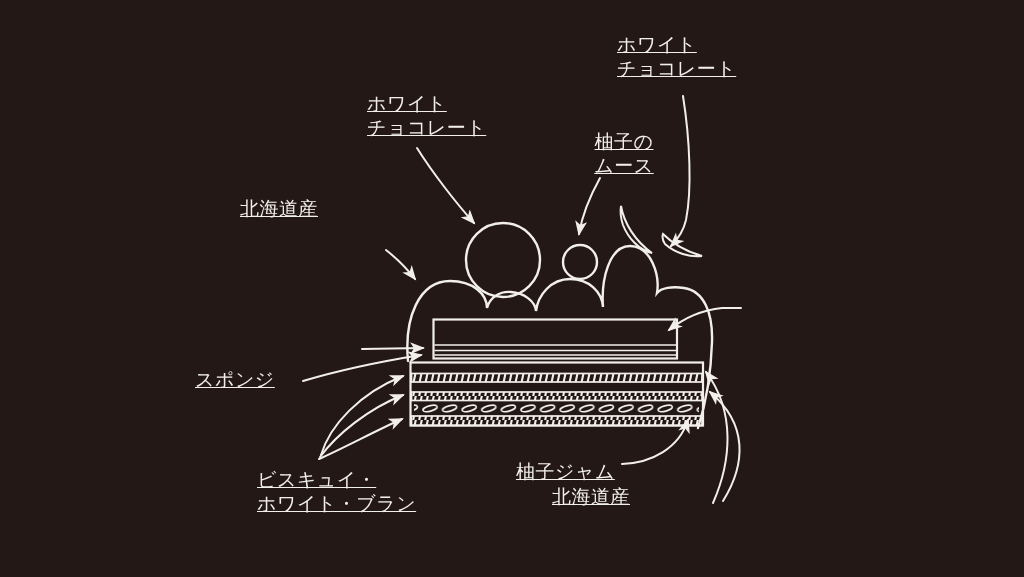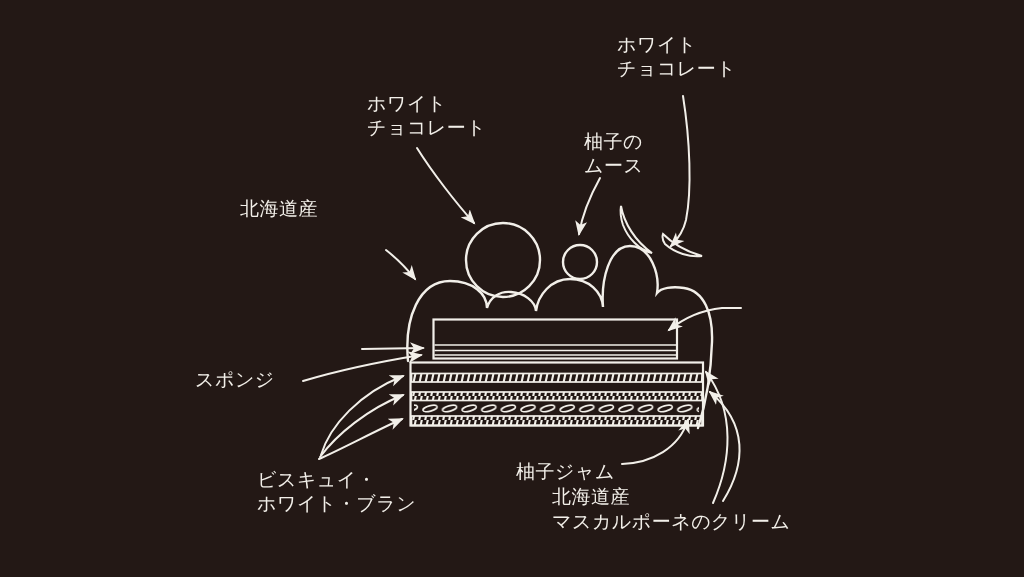--- a/index.html
+++ b/index.html
@@ -2,24 +2,24 @@
 <html><head>
 <meta charset="utf-8">
 <style>
   :root{ --bg:#231815; --fg:#f2efe9; }
   html,body{margin:0;padding:0;background:var(--bg);}
   #stage{position:relative;width:1024px;height:577px;background:var(--bg);overflow:hidden;
          font-family:"Liberation Sans",sans-serif;}
   #art{position:absolute;left:0;top:0;}
   .lbl{position:absolute;color:var(--fg);font-size:19px;line-height:24px;letter-spacing:.5px;
        white-space:nowrap;}
-  .lbl .ln{display:block;}
+  .lbl .ln{display:block;text-decoration:underline;}
   .lh23 .ln{line-height:23px;}
   .lh25 .ln{line-height:25px;}
-  .ctr{}
+  .ctr{text-align:center;}
 </style>
 </head>
 <body>
 
 <div id="stage">
 
   <svg id="art" width="1024" height="577" viewBox="0 0 1024 577">
     <defs>
       <marker id="ah" markerUnits="userSpaceOnUse" markerWidth="16" markerHeight="13" viewBox="0 0 16 13" refX="13" refY="6.5" orient="auto">
         <path d="M0,0.5 L15,6.5 L0,12.5 L4,6.5 Z" fill="#f2efe9"></path>
@@ -113,16 +113,15 @@
     <span class="ln">ビスキュイ・</span>
     <span class="ln">ホワイト・ブラン</span>
   </div>
 
   <div class="lbl" style="left:516px;top:460px">
     <span class="ln">柚子ジャム</span>
   </div>
 
   <div class="lbl lh25" style="left:552px;top:484px">
     <span class="ln">北海道産</span>
-    <span class="ln">マスカルポーネのクリーム</span>
   </div>
 
 </div>
 
 </body></html>

